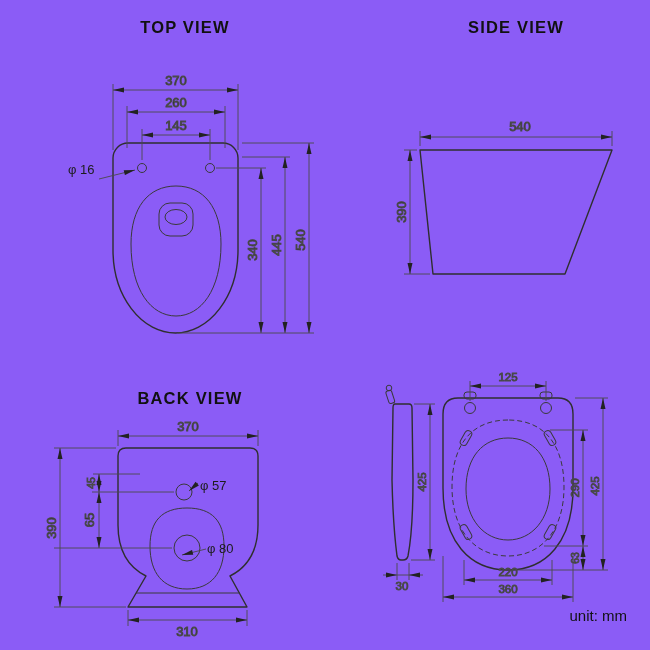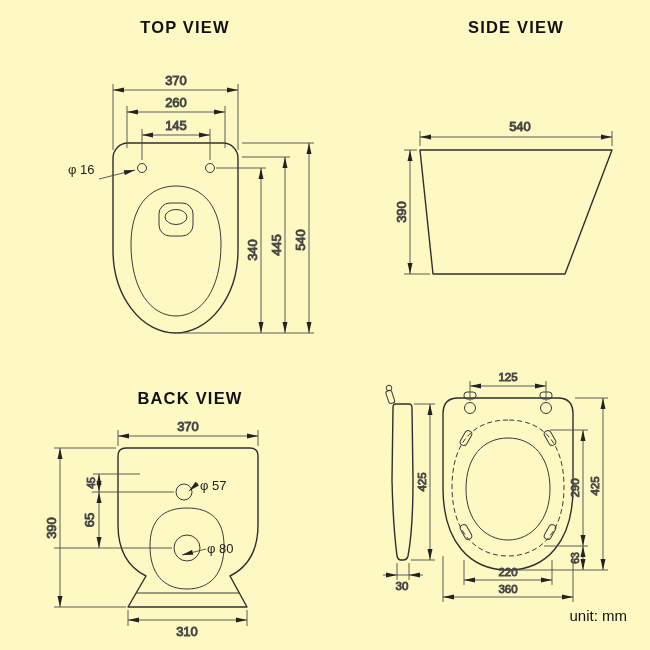--- a/index.html
+++ b/index.html
@@ -1,16 +1,16 @@
 <!DOCTYPE html>
 <html><head>
 <meta charset="utf-8">
 <style>
   html,body{margin:0;padding:0;background:#ffffff;}
-  .stage{position:relative;width:650px;height:650px;background:#fef9c3;overflow:hidden;}
+  .stage{position:relative;width:650px;height:650px;background:#8b5cf6;overflow:hidden;}
   .outline{fill:none;stroke:#2f2f2f;stroke-width:1.4;stroke-linejoin:round;stroke-linecap:round;}
   .thin{fill:none;stroke:#3a3a3a;stroke-width:1;stroke-linejoin:round;}
   .dashed{stroke-dasharray:5 3;}
   .dim{stroke:#4a4a4a;stroke-width:0.9;fill:none;}
   .dimtxt{font-family:"Liberation Sans",sans-serif;font-size:13px;fill:#1c1c1c;}
   .sm{font-size:10.5px;}
   .md{font-size:11.5px;}
   .title{font-family:"Liberation Sans",sans-serif;font-size:16.5px;font-weight:600;letter-spacing:1.2px;fill:#111;}
   .unit{font-family:"Liberation Sans",sans-serif;font-size:15px;fill:#111;}
 </style>

